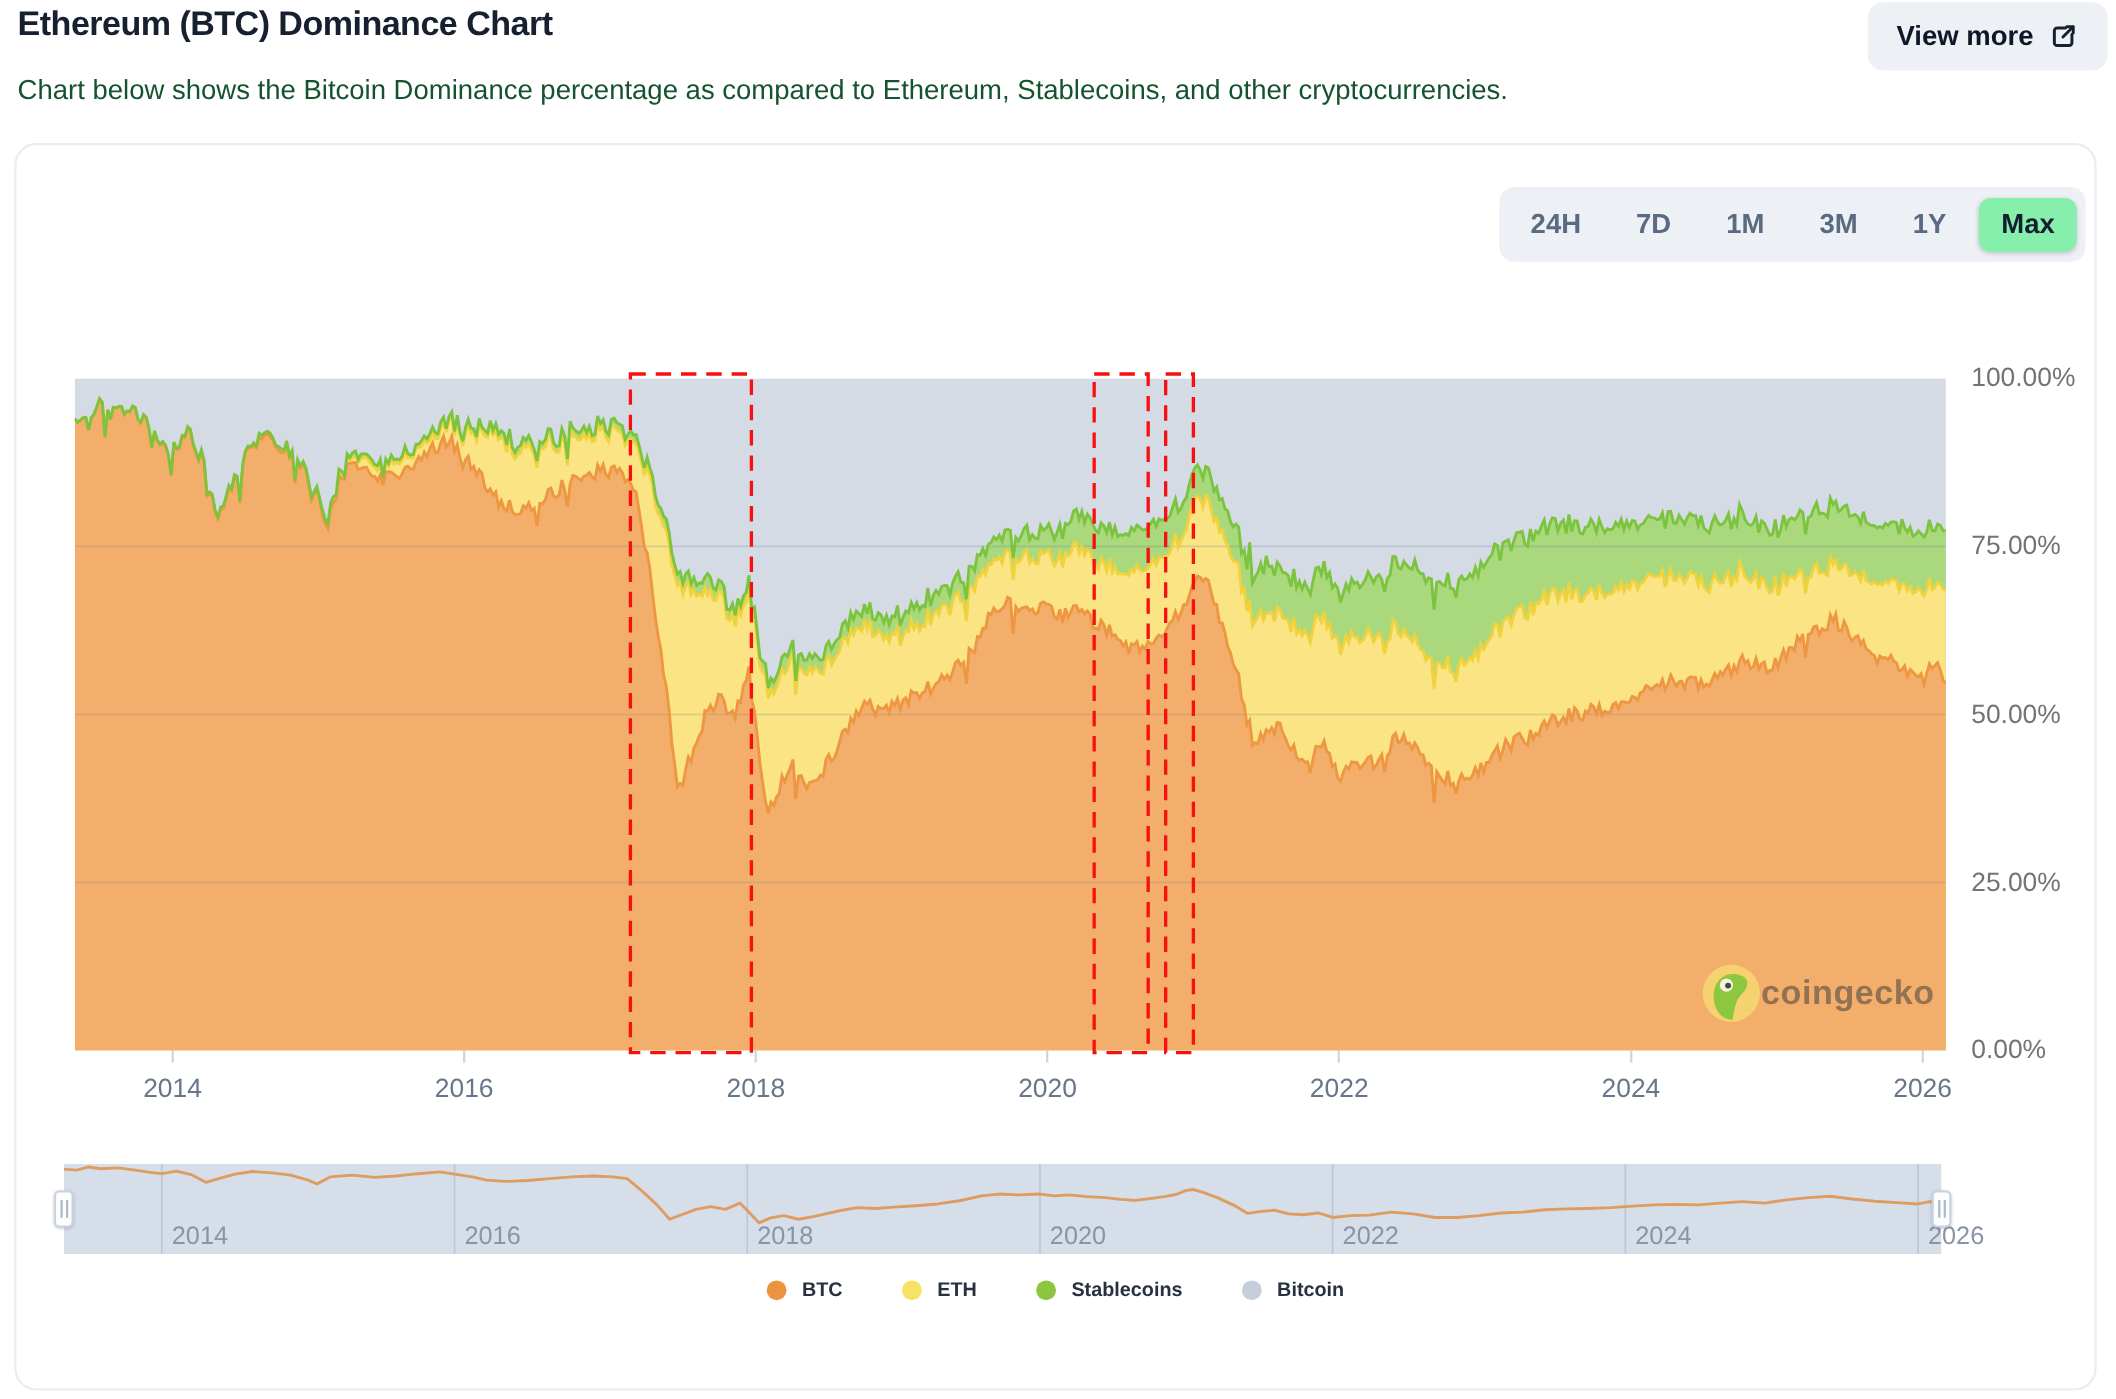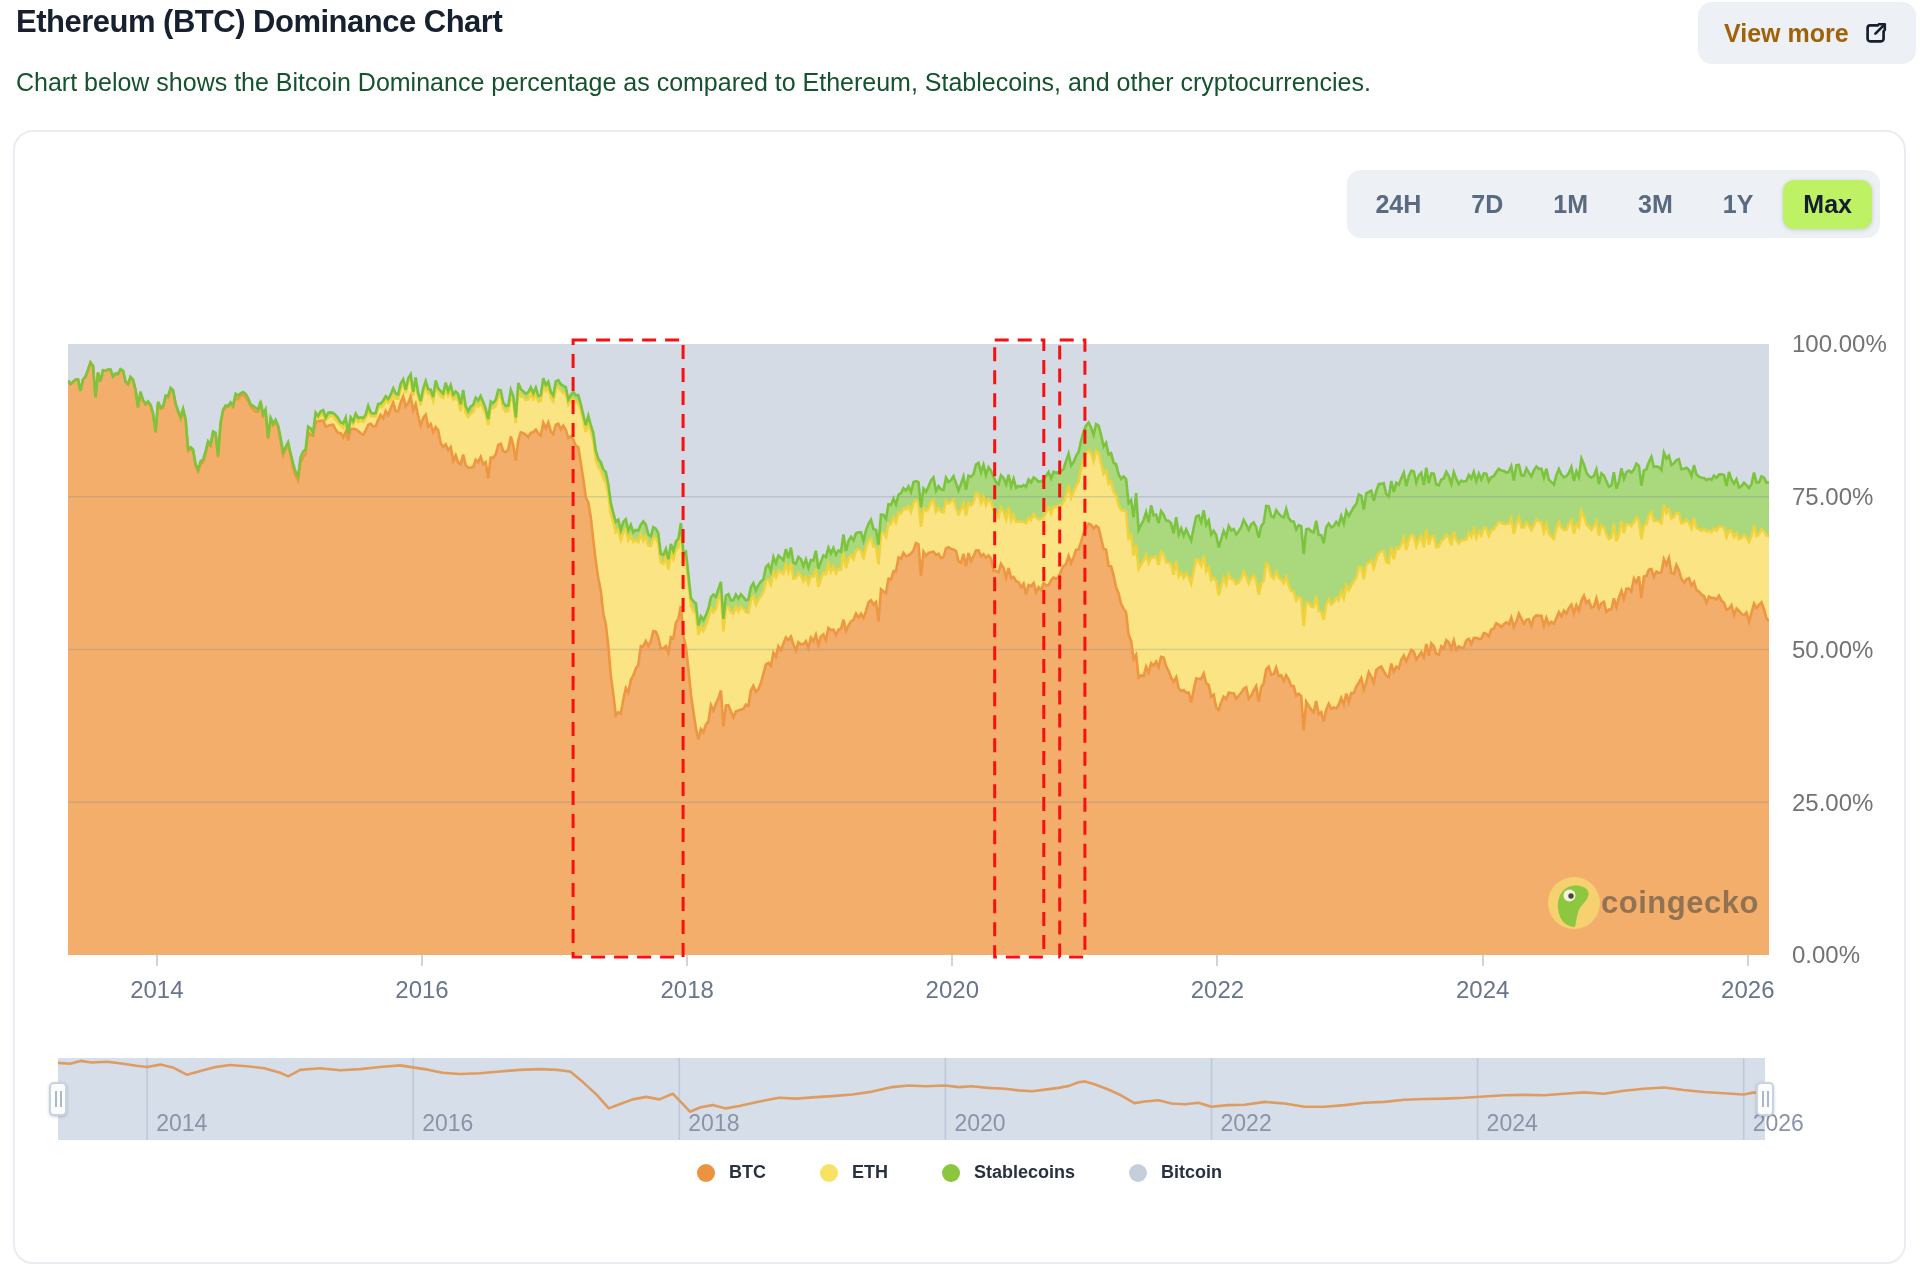--- a/index.html
+++ b/index.html
@@ -1,27 +1,27 @@
 <!DOCTYPE html>
 <html><head>
 <meta charset="utf-8">
 <style>
   html,body{margin:0;padding:0;width:1924px;height:1272px;background:#ffffff;overflow:hidden;
     font-family:"Liberation Sans","DejaVu Sans",sans-serif;}
   .page-title{position:absolute;left:16px;top:4px;font-size:31px;font-weight:700;color:#16202f;letter-spacing:-.5px;}
   .subtitle{position:absolute;left:16px;top:68px;font-size:25px;color:#14532d;}
   .view-more{position:absolute;left:1698px;top:2px;height:62px;display:flex;align-items:center;gap:13px;
     background:#edf0f4;border-radius:14px;padding:0 26px;cursor:pointer;}
-  .view-more .vm-label{font-size:25px;font-weight:700;color:#a16207;white-space:nowrap;}
+  .view-more .vm-label{font-size:25px;font-weight:700;color:#0f172a;white-space:nowrap;}
   .card{position:absolute;left:13px;top:130px;width:1893px;height:1134px;background:#fff;
     border:2px solid #e9edf2;border-radius:20px;box-sizing:border-box;}
-  .timerange{position:absolute;top:38px;right:24px;height:68px;background:#edf1f5;border-radius:14px;
+  .timerange{position:absolute;top:38px;right:8px;height:68px;background:#edf1f5;border-radius:14px;
     display:flex;align-items:center;padding:0 8px;gap:10px;}
   .tr-btn{font-size:25px;font-weight:700;color:#5a6a80;padding:10px 20px;border-radius:11px;cursor:pointer;white-space:nowrap;}
-  .tr-btn.active{background:#bef264;color:#141e2e;box-shadow:0 1px 4px rgba(20,30,50,.18);}
+  .tr-btn.active{background:#86efac;color:#141e2e;box-shadow:0 1px 4px rgba(20,30,50,.18);}
   .plot{position:absolute;left:53px;top:212px;width:1701px;height:611px;}
   .overlay{position:absolute;left:53px;top:206px;width:1701px;height:621px;pointer-events:none;}
   .ylab{position:absolute;left:1777px;width:120px;height:28px;font-size:24px;color:#737373;line-height:28px;}
   .xlab{position:absolute;top:844px;font-size:24px;color:#68758a;transform:translateX(-50%);white-space:nowrap;}
   .xtick{position:absolute;top:823px;width:2px;height:11px;background:#ccd4df;}
   .watermark{position:absolute;left:1532px;top:744px;display:flex;align-items:center;}
   .watermark .wm-text{font-size:31px;font-weight:700;color:rgba(84,78,70,.62);letter-spacing:.5px;}
   .nav{position:absolute;left:43px;top:926px;width:1707px;height:82px;overflow:visible;}
   .navlab{position:absolute;bottom:3px;font-size:23px;color:#8a94a8;white-space:nowrap;}
   .nav-handle{position:absolute;width:18px;height:34px;top:950px;background:#fdfdfe;border:2px solid #c9d3e0;

